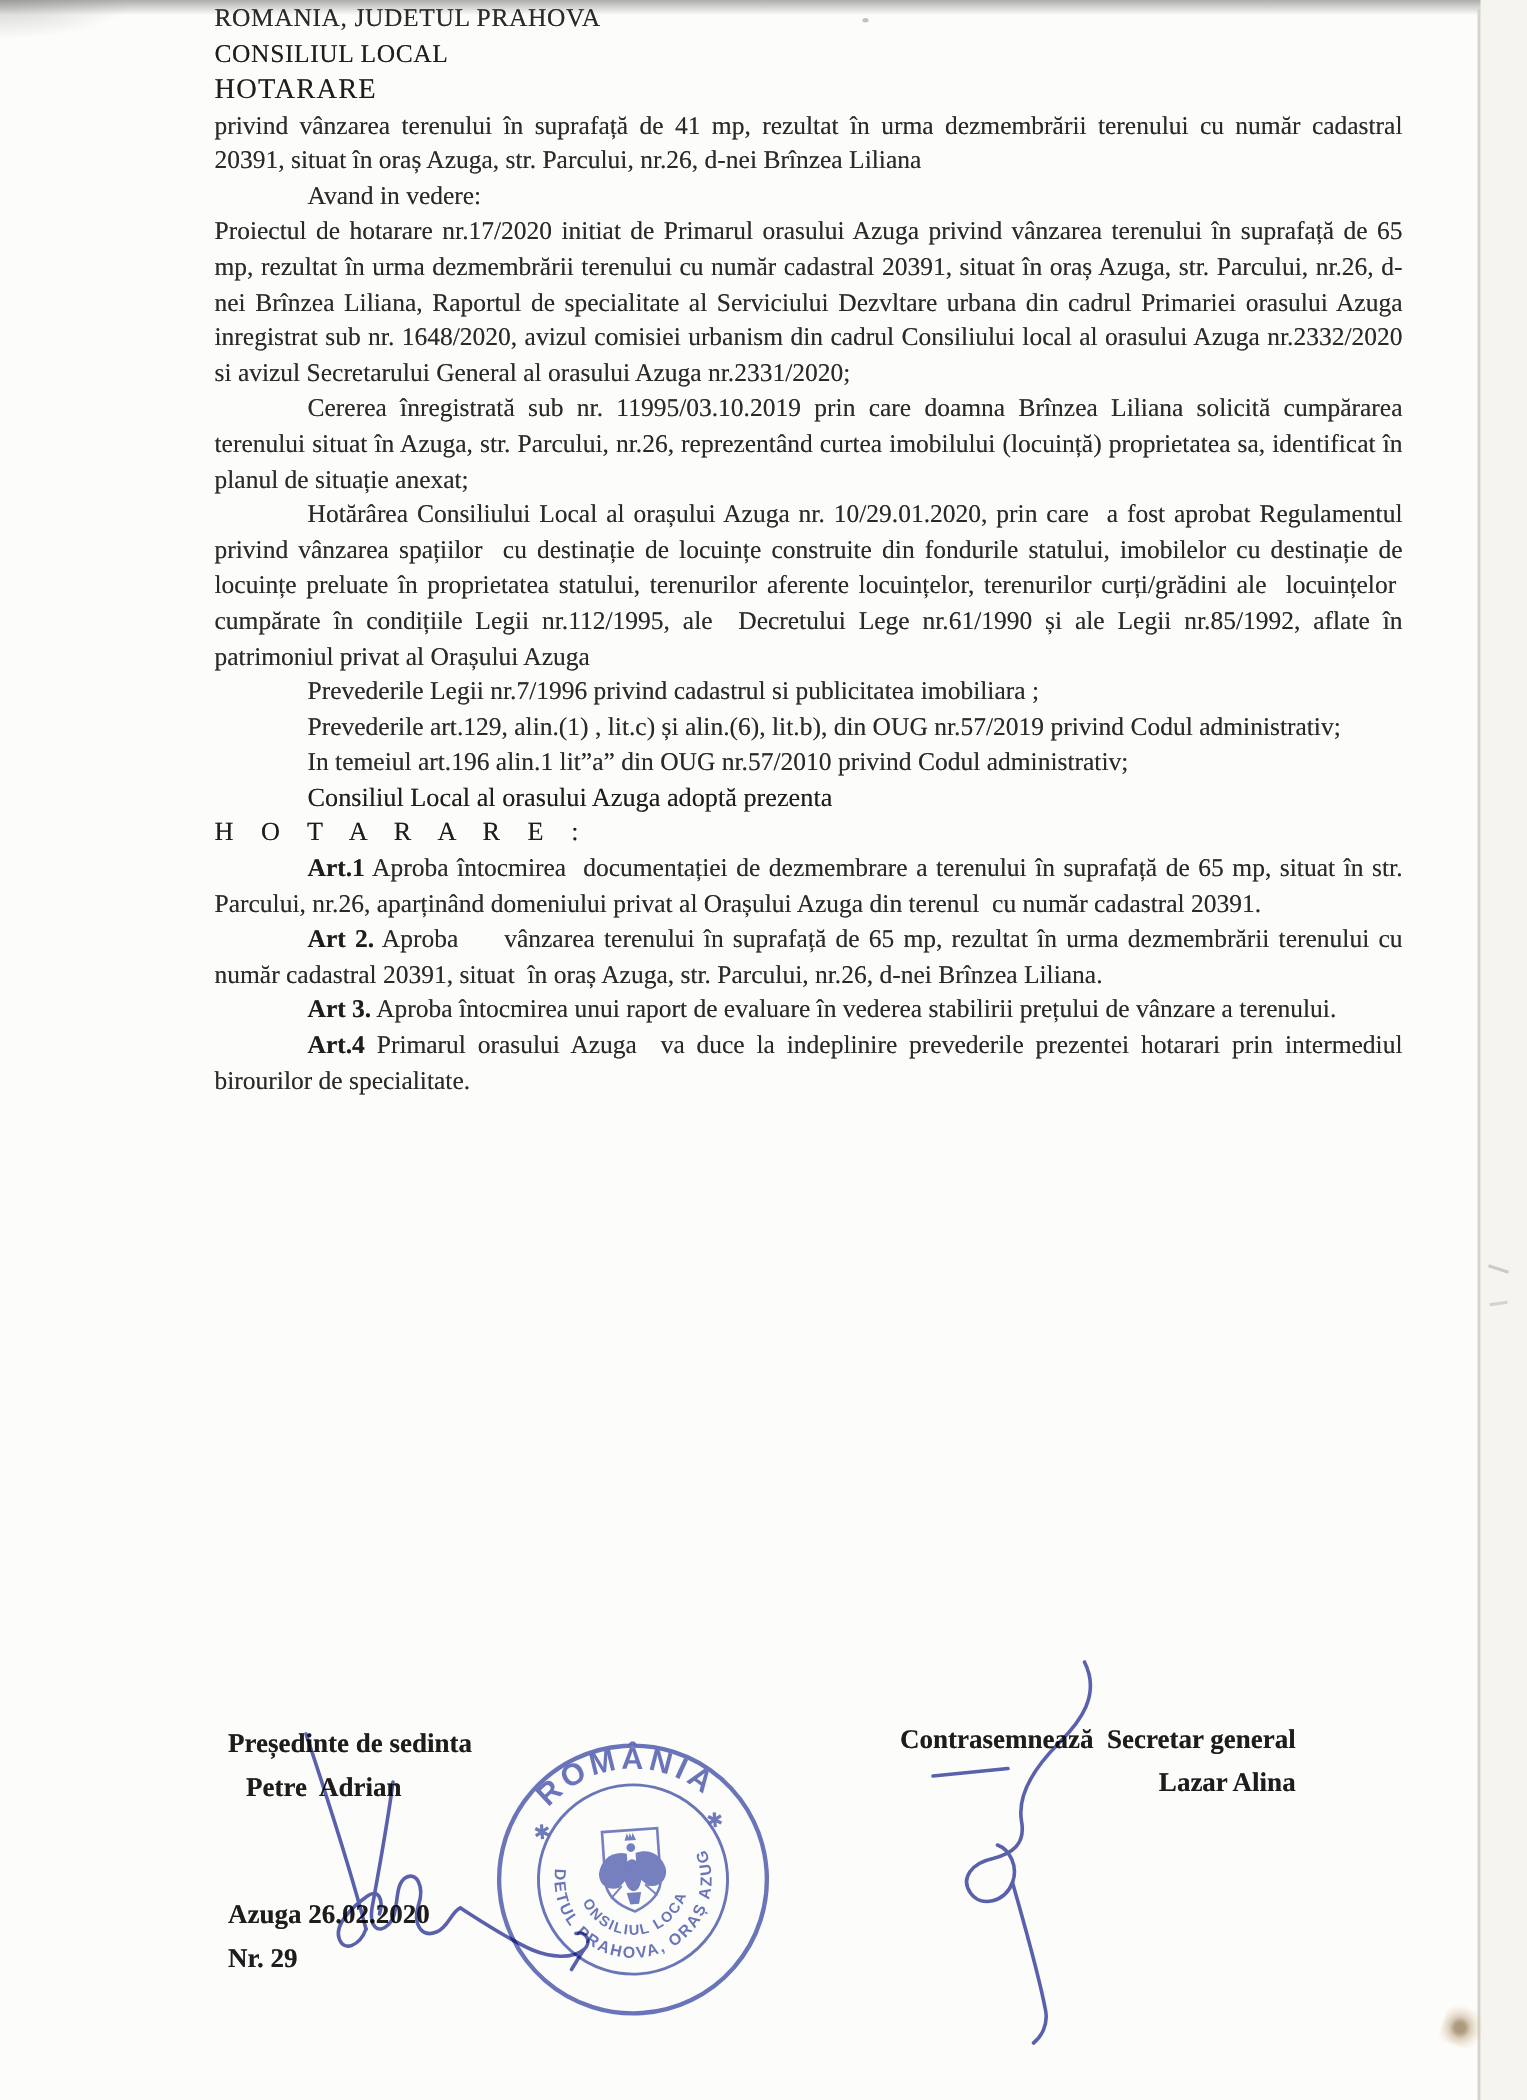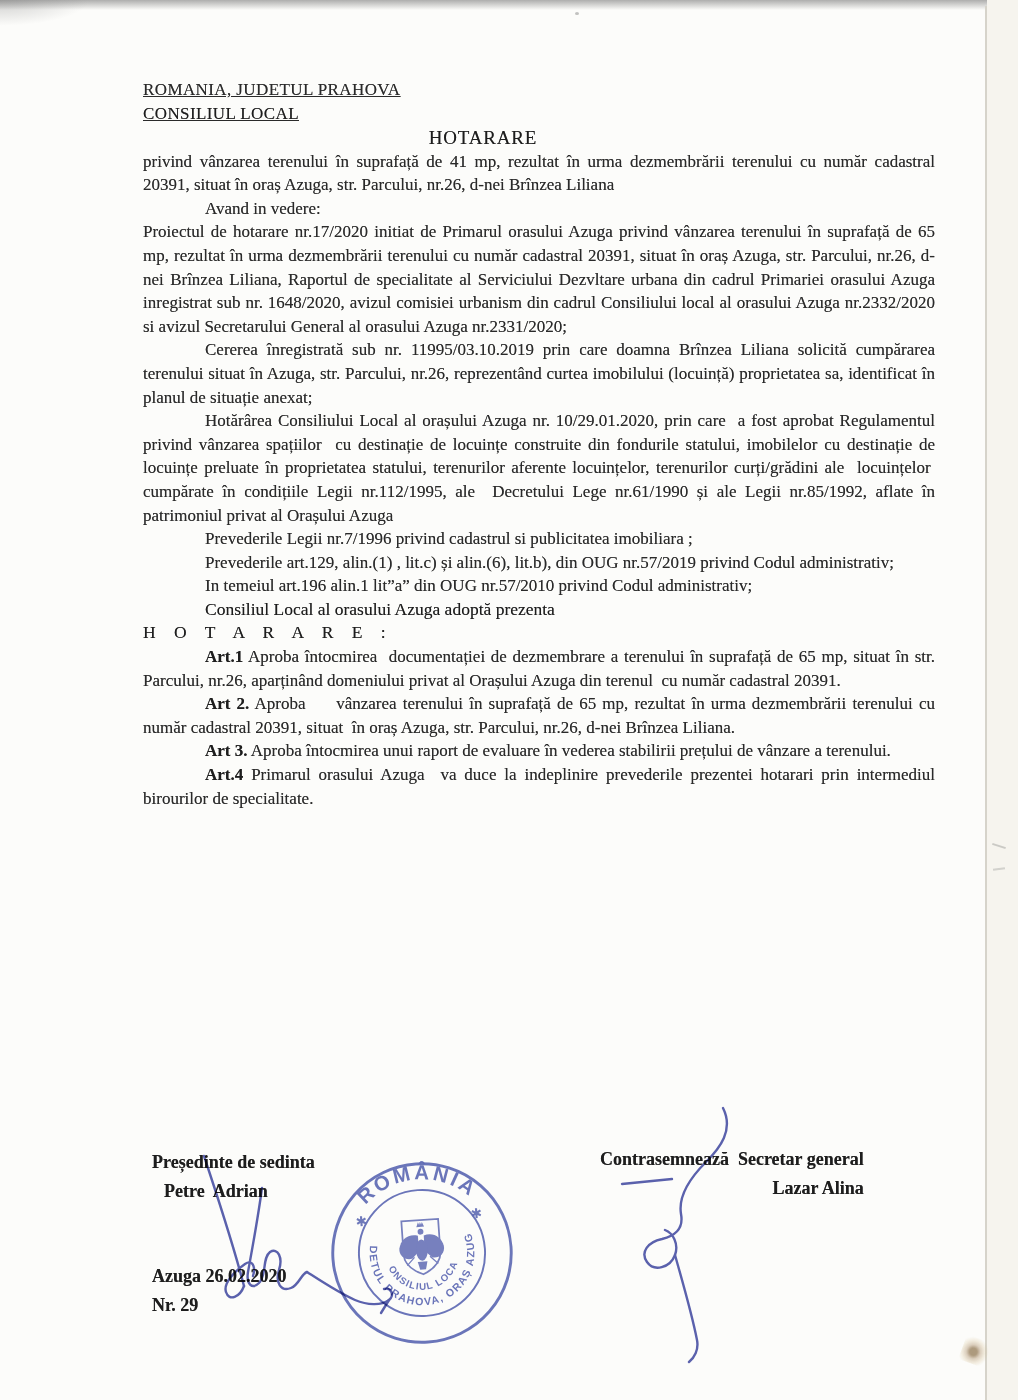--- a/index.html
+++ b/index.html
@@ -22,22 +22,22 @@
   .speck2{position:absolute;left:992px;top:845px;width:14px;height:2px;background:#a8a8a4;opacity:.55;transform:rotate(18deg);}
   .speck3{position:absolute;left:993px;top:868px;width:12px;height:2px;background:#b0b0ac;opacity:.5;transform:rotate(-8deg);}
   .smudge{position:absolute;left:962px;top:1338px;width:26px;height:26px;opacity:.8;
     background:radial-gradient(circle at 45% 55%,rgba(120,88,42,.75) 0 18%,rgba(150,110,60,.4) 35%,rgba(200,170,110,.25) 55%,rgba(255,255,255,0) 75%);
     filter:blur(.6px);transform:rotate(20deg);}
 
   .col{position:absolute;left:143px;top:0;width:792px;font-size:17px;line-height:23.6px;
     text-shadow:0 0 .4px rgba(35,35,35,.55);}
   .col p,.col h1,.col h2{margin:0;font-weight:normal;}
   .b{font-weight:bold;color:#1d1d1d;}
-  .hdr{margin-top:78px;line-height:24px;letter-spacing:.4px;text-decoration:underline;}
-  .title1{margin-top:13px;width:680px;text-align:center;font-size:19px;letter-spacing:.8px;}
+  .hdr{line-height:24px;letter-spacing:.4px;}
+  .title1{margin-top:13px;width:680px;text-align:left;font-size:19px;letter-spacing:.8px;}
   .subtitle{margin-top:4px;text-align:justify;}
   .lead{margin-top:60px;}
   .ind{text-indent:62px;}
   .just{text-align:justify;}
   .adopt{margin-top:12px;font-size:17.5px;}
   .title2{margin-top:14px;width:764px;text-align:left;font-size:17.5px;letter-spacing:7px;}
   .art1{margin-top:22px;} .art2{margin-top:24px;} .art3{margin-top:22px;} .art4{margin-top:22px;}
 
   .sig-left{position:absolute;left:152px;top:1150px;font-size:18px;line-height:24px;}
   .sig-right{position:absolute;left:600px;top:1147px;font-size:18px;line-height:24px;}

